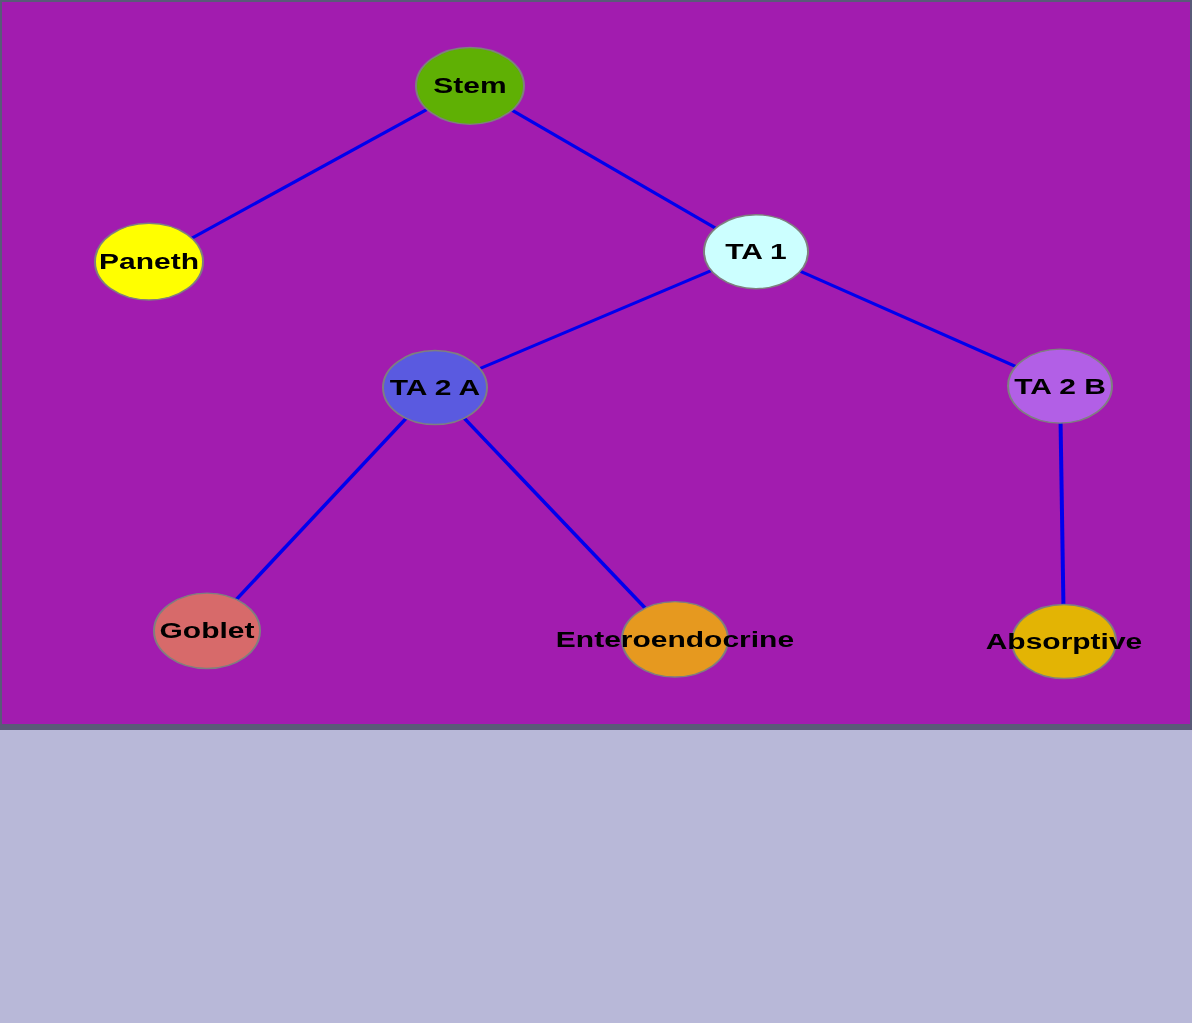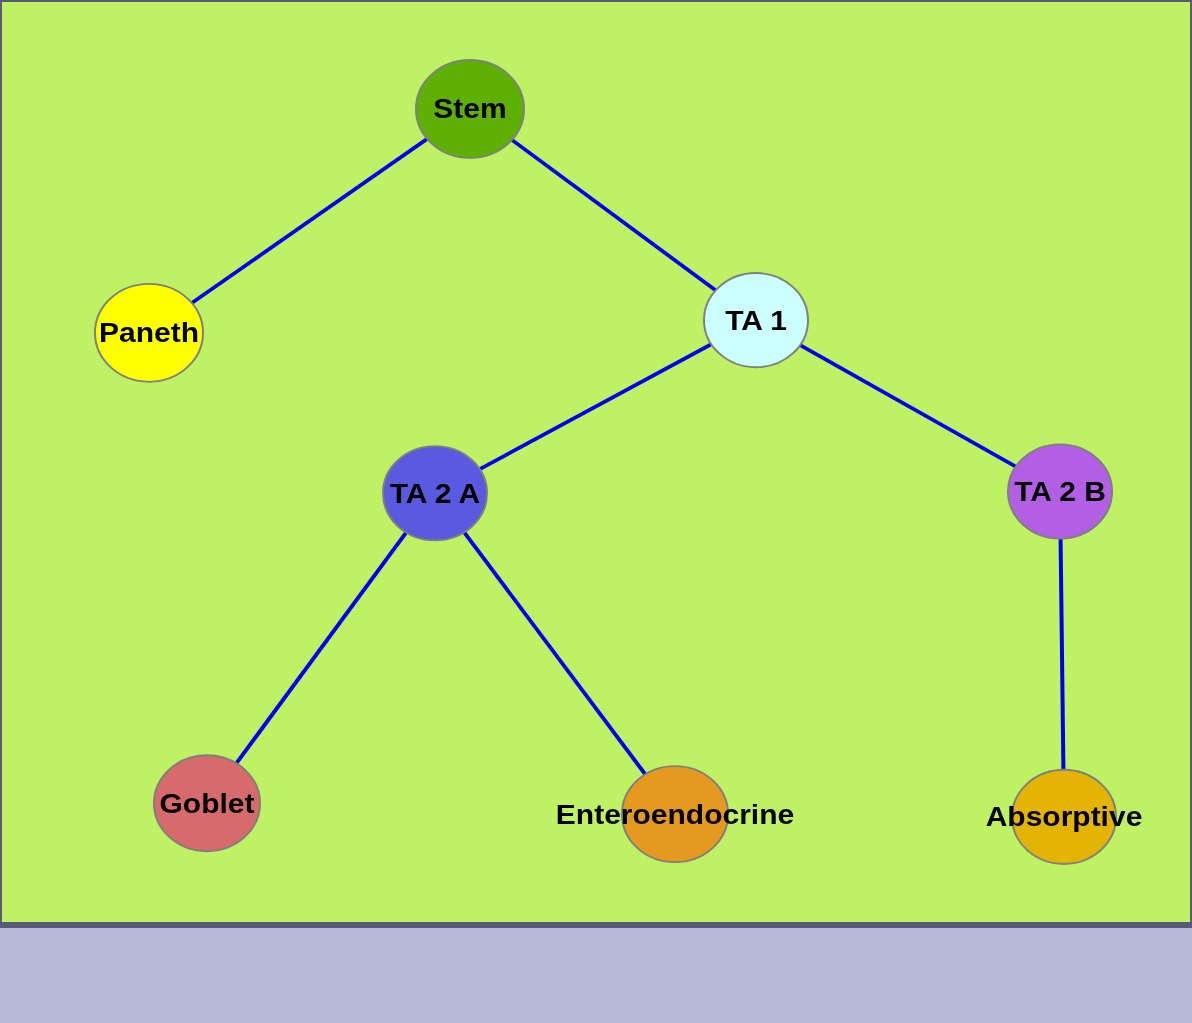--- a/index.html
+++ b/index.html
@@ -4,23 +4,23 @@
 <style>
   html, body {
     margin: 0;
     padding: 0;
     background: #b8b8d8;
     font-family: "Liberation Sans", "DejaVu Sans", sans-serif;
   }
   .canvas {
     position: relative;
     width: 1192px;
-    height: 928px;
+    height: 730px;
     box-sizing: border-box;
-    background: #bef264;
+    background: #a21caf;
     border: 2px solid #5a5a78;
     border-bottom-width: 6px;
     overflow: hidden;
   }
   svg {
     display: block;
     width: 100%;
     height: 100%;
   }
   .node-label {

